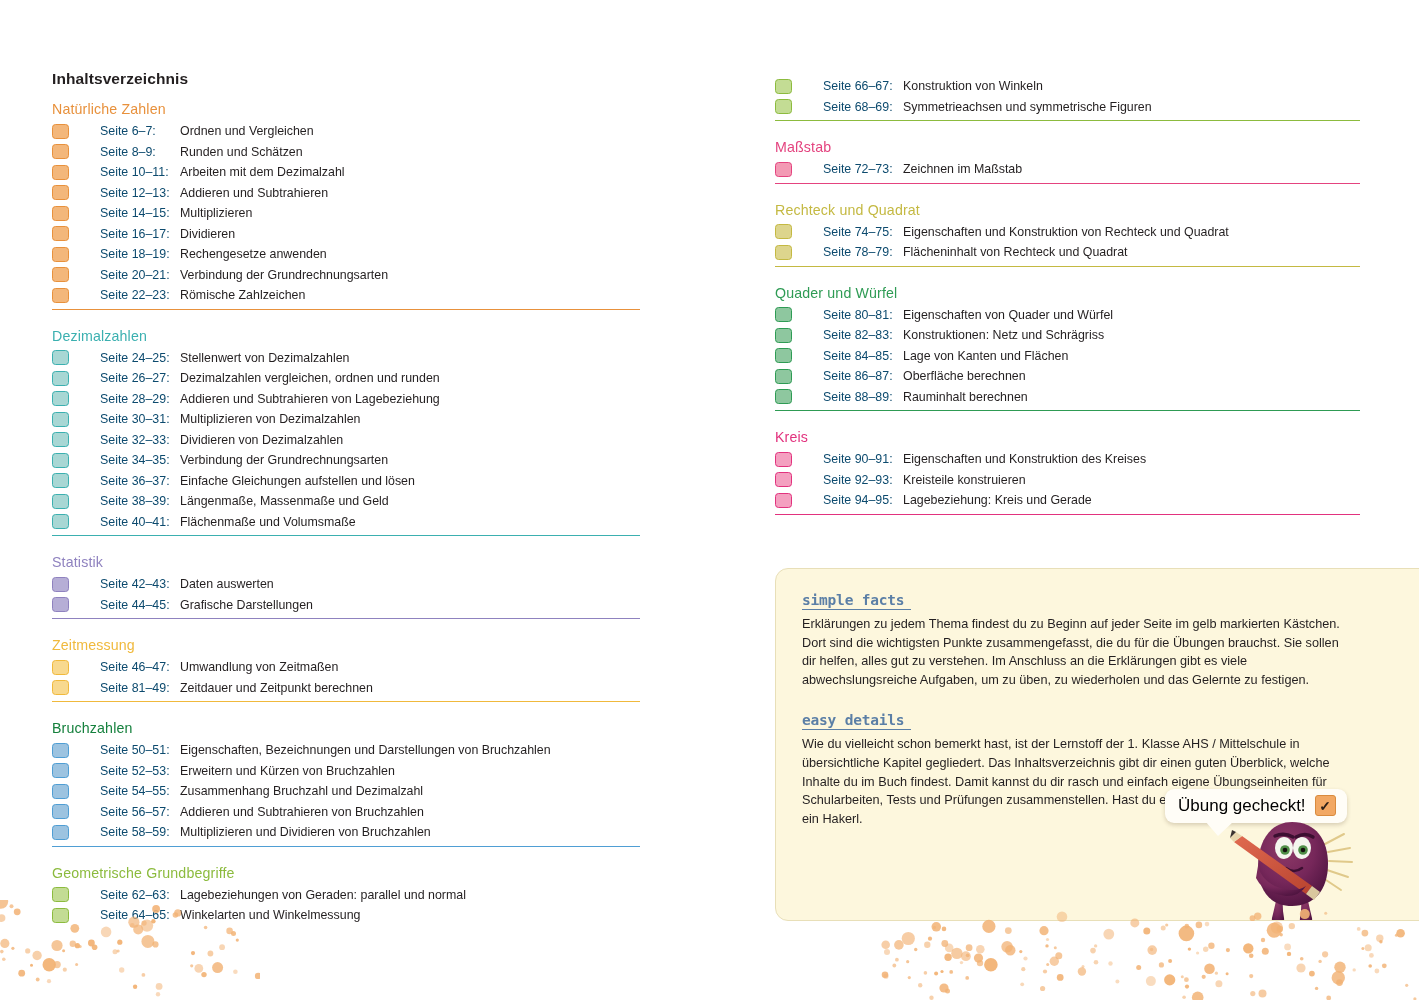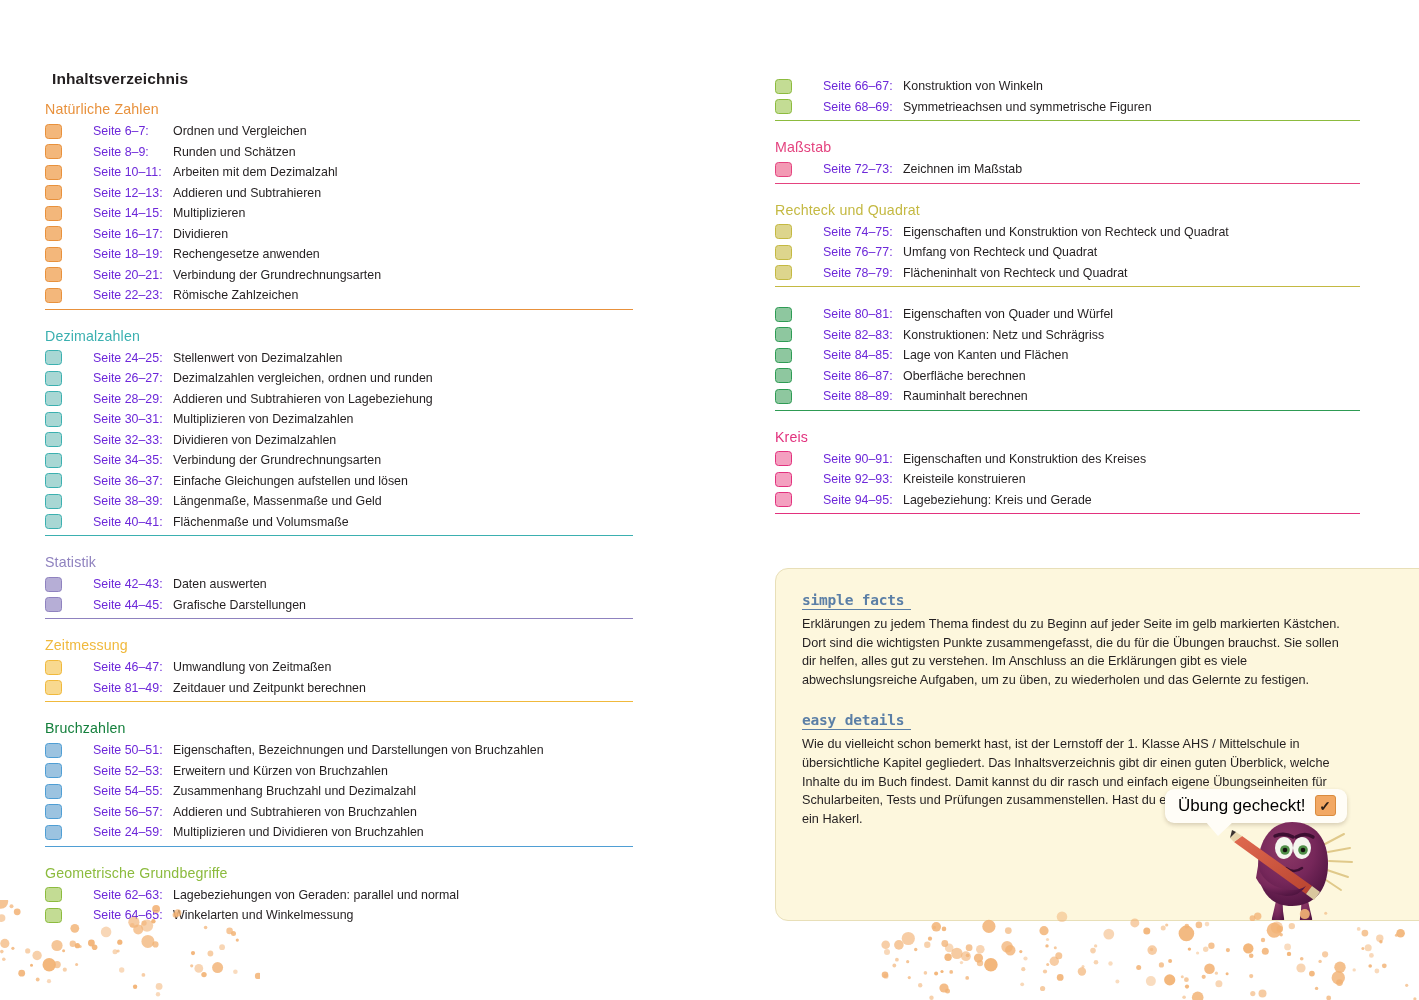--- a/index.html
+++ b/index.html
@@ -18,21 +18,21 @@
 
   
   .page {
     position: absolute;
     inset: 0;
   }
   .col {
     position: absolute;
     top: 0;
   }
-  .col-left  { left: 45px;  width: 588px; }
+  .col-left  { left: 52px;  width: 588px; }
   .col-right { left: 775px; width: 585px; }
 
   
   .page-title {
     position: absolute;
     left: 52px;
     top: 70px;
     font-size: 15.5px;
     font-weight: bold;
     letter-spacing: .1px;
@@ -65,21 +65,21 @@
     box-sizing: border-box;
     flex: 0 0 auto;
     margin-right: 0;
   }
   .toc-page {
     width: 111px;
     flex: 0 0 auto;
     font-size: 12.4px;
     padding-left: 31px;
     box-sizing: border-box;
-    color: #6d28d9;
+    color: #0c4a6e;
     white-space: nowrap;
   }
   .toc-label {
     font-size: 12.4px;
     color: #231f20;
     white-space: nowrap;
   }
 
   .section-rule {
     height: 0;
@@ -338,21 +338,21 @@
           <span class="toc-page">Seite 54–55:</span>
           <span class="toc-label">Zusammenhang Bruchzahl und Dezimalzahl</span>
         </div>
         <div class="toc-row">
           <span class="toc-box" style="border-color: rgb(79, 158, 212); background: rgb(156, 195, 224);"></span>
           <span class="toc-page">Seite 56–57:</span>
           <span class="toc-label">Addieren und Subtrahieren von Bruchzahlen</span>
         </div>
         <div class="toc-row">
           <span class="toc-box" style="border-color: rgb(79, 158, 212); background: rgb(156, 195, 224);"></span>
-          <span class="toc-page">Seite 24–59:</span>
+          <span class="toc-page">Seite 58–59:</span>
           <span class="toc-label">Multiplizieren und Dividieren von Bruchzahlen</span>
         </div>
         <div class="section-rule" style="border-top-color: rgb(79, 158, 212);"></div>
       </div>
       <div class="section" style="margin-bottom: 17px;">
         <div class="section-title" style="color: rgb(140, 187, 62);">Geometrische Grundbegriffe</div>
         <div class="toc-row">
           <span class="toc-box" style="border-color: rgb(140, 187, 62); background: rgb(195, 220, 148);"></span>
           <span class="toc-page">Seite 62–63:</span>
           <span class="toc-label">Lagebeziehungen von Geraden: parallel und normal</span>
@@ -390,31 +390,27 @@
       </div>
       <div class="section">
         <div class="section-title" style="color: rgb(196, 185, 66);">Rechteck und Quadrat</div>
         <div class="toc-row">
           <span class="toc-box" style="border-color: rgb(196, 185, 66); background: rgb(221, 213, 141);"></span>
           <span class="toc-page">Seite 74–75:</span>
           <span class="toc-label">Eigenschaften und Konstruktion von Rechteck und Quadrat</span>
         </div>
         <div class="toc-row">
           <span class="toc-box" style="border-color: rgb(196, 185, 66); background: rgb(221, 213, 141);"></span>
-          <span class="toc-page">Seite 76–77:</span>
-          <span class="toc-label">Umfang von Rechteck und Quadrat</span>
-        </div>
-        <div class="toc-row">
-          <span class="toc-box" style="border-color: rgb(196, 185, 66); background: rgb(221, 213, 141);"></span>
           <span class="toc-page">Seite 78–79:</span>
           <span class="toc-label">Flächeninhalt von Rechteck und Quadrat</span>
         </div>
         <div class="section-rule" style="border-top-color: rgb(196, 185, 66);"></div>
       </div>
       <div class="section">
+        <div class="section-title" style="color: rgb(46, 155, 84);">Quader und Würfel</div>
         <div class="toc-row">
           <span class="toc-box" style="border-color: rgb(46, 155, 84); background: rgb(142, 199, 159);"></span>
           <span class="toc-page">Seite 80–81:</span>
           <span class="toc-label">Eigenschaften von Quader und Würfel</span>
         </div>
         <div class="toc-row">
           <span class="toc-box" style="border-color: rgb(46, 155, 84); background: rgb(142, 199, 159);"></span>
           <span class="toc-page">Seite 82–83:</span>
           <span class="toc-label">Konstruktionen: Netz und Schrägriss</span>
         </div>

